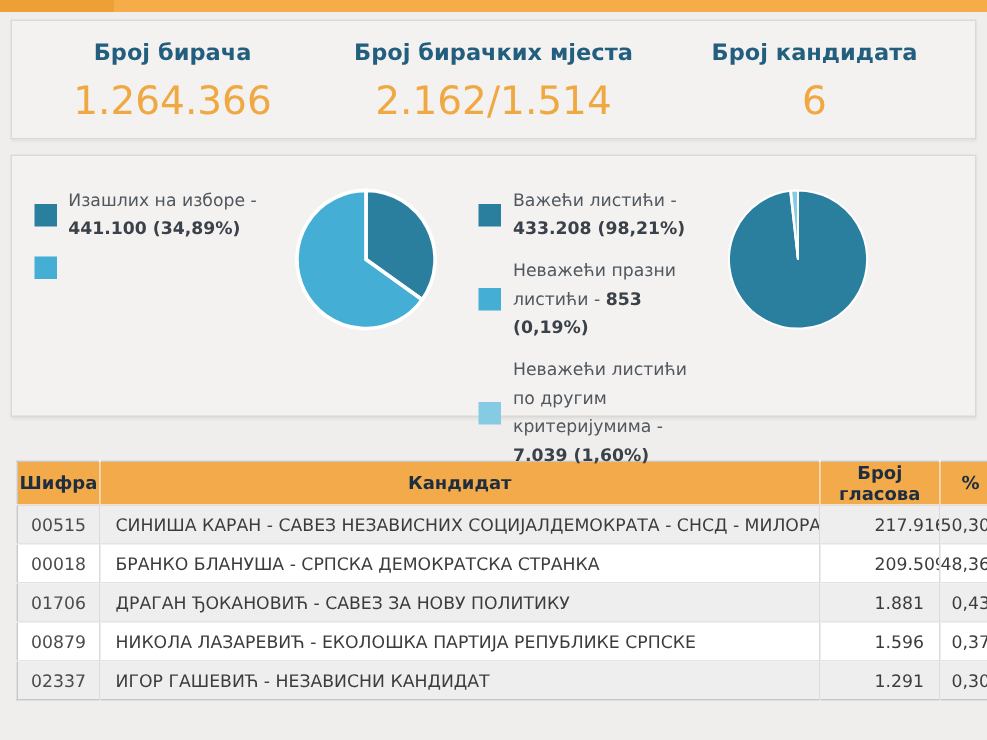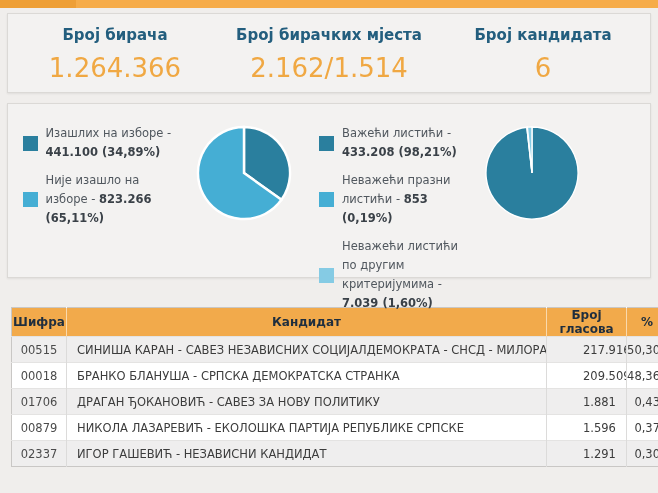--- a/index.html
+++ b/index.html
@@ -87,21 +87,20 @@
 
 <div class="panel charts-panel">
   <div class="chart-group g0">
     <div class="legend l0" id="legend-0">
         <div class="legend-item">
           <span class="legend-swatch" style="background: rgb(42, 127, 158);"></span>
           <span class="legend-text"><span>Изашлих на изборе - </span><span class="legend-value">441.100 (34,89%)</span></span>
         </div>
         <div class="legend-item">
           <span class="legend-swatch" style="background: rgb(69, 174, 212);"></span>
-          <span class="legend-text"><span>Није изашло на изборе - </span><span class="legend-value">823.266 (65,11%)</span></span>
         </div>
       </div>
     <div class="pie-wrap">
       <svg id="pie-0" viewBox="0 0 100 100">
           <path d="M50,50 L50.00,3.00 A47,47 0 0 1 88.22,77.36 Z" fill="#2a7f9e" stroke="#ffffff" stroke-width="2.5"></path>
           <path d="M50,50 L88.22,77.36 A47,47 0 1 1 49.98,3.00 Z" fill="#45aed4" stroke="#ffffff" stroke-width="2.5"></path>
         </svg>
     </div>
   </div>
   <div class="chart-group g1">

